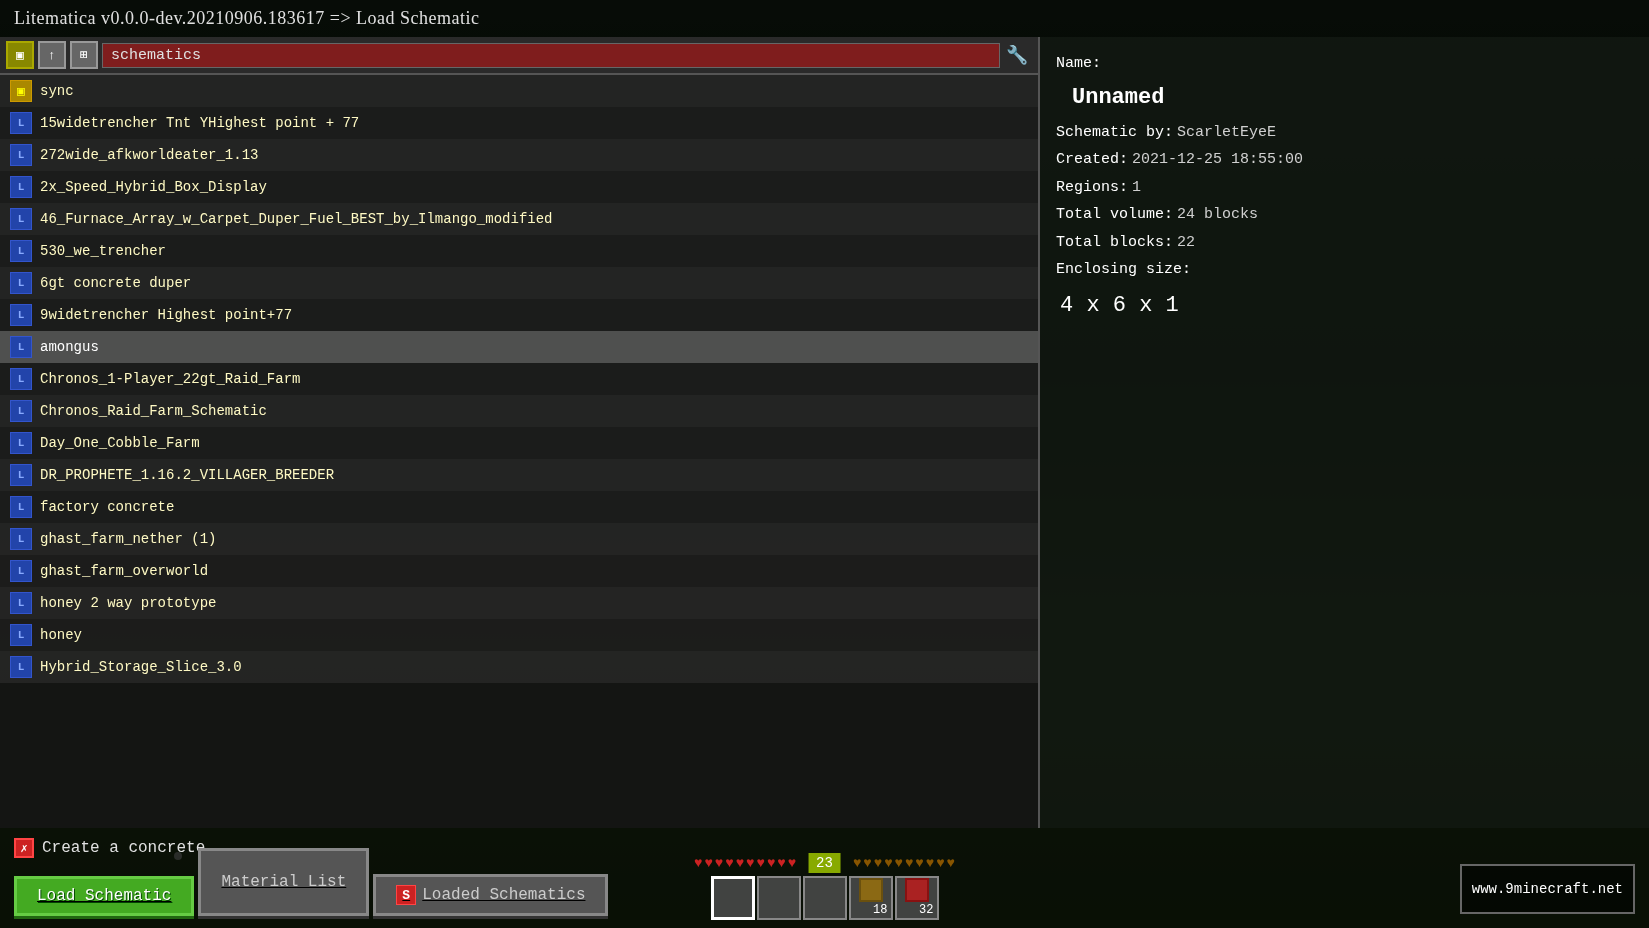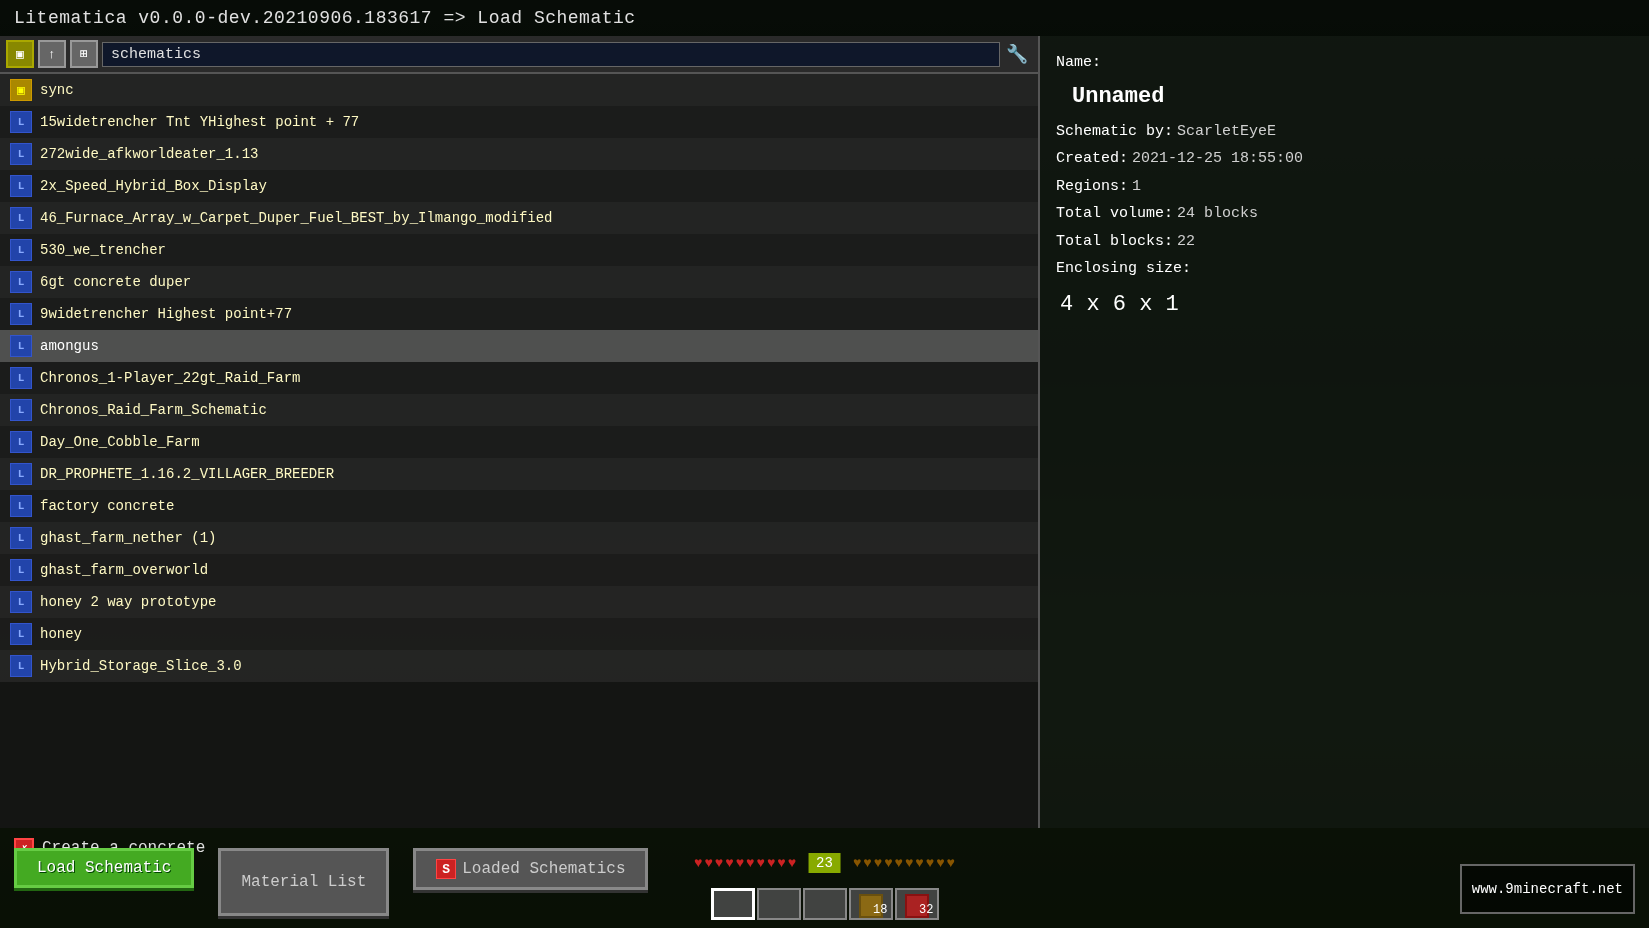--- a/index.html
+++ b/index.html
@@ -40,21 +40,21 @@
       display: flex;
       flex-direction: column;
     }
 
     
     .title-bar {
       background: rgba(0,0,0,0.7);
       padding: 8px 14px;
       color: #e0e0e0;
       font-size: 18px;
-      font-family: Liberation Mono, monospace;
+      font-family: Liberation Serif, serif;
       letter-spacing: 0.5px;
     }
 
     
     .main-content {
       display: flex;
       flex: 1;
       overflow: hidden;
     }
 
@@ -90,21 +90,21 @@
       cursor: pointer;
       flex-shrink: 0;
     }
 
     .toolbar-icon.folder {
       background: #888800;
     }
 
     .path-input {
       flex: 1;
-      background: #0f172a;
+      background: #7f1d1d;
       border: 1px solid #666;
       color: #e0e0e0;
       font-family: 'Courier New', monospace;
       font-size: 15px;
       padding: 3px 8px;
       outline: none;
     }
 
     .search-icon-btn {
       width: 28px;
@@ -275,22 +275,23 @@
       font-size: 12px;
       flex-shrink: 0;
     }
 
     
     .bottom-buttons {
       position: absolute;
       bottom: 12px;
       left: 14px;
       display: flex;
-      align-items: flex-start;
-      gap: 24px;
+      align-items: flex-end;
+      gap: 4px;
+      text-decoration: underline;
     }
 
     .btn-load {
       background: #44aa22;
       border: 3px solid #66cc44;
       color: #ffffff;
       font-family: 'Courier New', monospace;
       font-size: 16px;
       padding: 8px 20px;
       cursor: pointer;
@@ -396,25 +397,25 @@
       font-family: 'Courier New', monospace;
       font-size: 14px;
       background: rgba(0,0,0,0.5);
       border: 2px solid #666;
       padding: 15px 10px;
     }
 
     
     .hotbar-slot {
       width: 44px;
-      height: 32px;
+      height: 44px;
       background: rgba(80,80,80,0.8);
       border: 2px solid #888;
       display: flex;
-      align-items: flex-end;
+      align-items: flex-start;
       justify-content: center;
       position: relative;
     }
 
     .hotbar-slot.active {
       border-color: #fff;
       border-width: 3px;
     }
 
     .slot-count {

